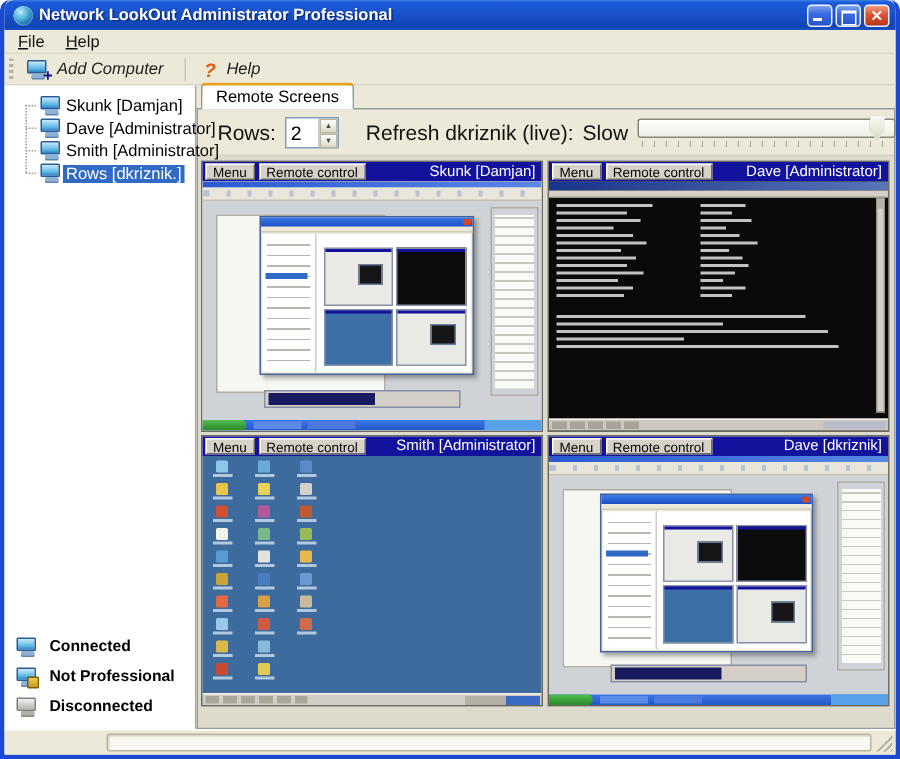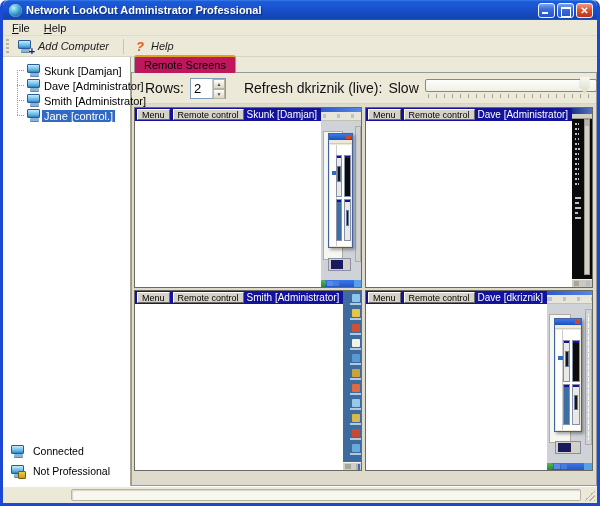--- a/index.html
+++ b/index.html
@@ -57,29 +57,29 @@
   
   .body { display:flex; height:429px; }
   .sidebar { width:128px; background:#fff; border-right:1px solid #a9a593; position:relative; }
   .tree { position:relative; padding-top:6px; }
   .tree::before { content:''; position:absolute; left:14px; top:13px; height:45px; border-left:1px dotted #9a9a9a; }
   .trow { position:relative; height:15px; display:flex; align-items:center; padding-left:23px; font-size:11px; color:#000; }
   .trow::before { content:''; position:absolute; left:14px; top:7px; width:7px; border-top:1px dotted #9a9a9a; }
   .trow .lbl { padding:0 2px; white-space:nowrap; }
   .trow.selected .lbl { background:#316ac5; color:#fff; }
 
-  .legend { position:absolute; left:7px; bottom:8px; display:flex; flex-direction:column; gap:6px; }
+  .legend { position:absolute; left:7px; bottom:8px; display:flex; flex-direction:column; gap:6px;font-weight:bold; }
   .lrow { display:flex; align-items:center; gap:7px; font-size:10.5px; color:#000; height:14px; }
 
   .main { flex:1; display:flex; flex-direction:column; background:#ece9d8; min-width:0; }
 
   
   .tabrow { height:16px; display:flex; align-items:flex-end; padding-left:3px; position:relative; }
   .tabrow::after { content:''; position:absolute; left:0; right:0; bottom:0; height:1px; background:#919b9c; }
-  .tab { position:relative; z-index:2; background:#be185d; border:1px solid #919b9c; border-bottom:none;
+  .tab { position:relative; z-index:2; background:#ffffff; border:1px solid #919b9c; border-bottom:none;
     border-radius:3px 3px 0 0; padding:2px 9px 2px 9px; font-size:11px; border-top:2px solid #e5a01a; }
 
   
   .tabpage { flex:1; border-left:1px solid #919b9c; border-right:1px solid #919b9c; border-bottom:1px solid #919b9c;
     background:#ece9d8; display:flex; flex-direction:column; min-height:0; }
   .controls { height:31px; display:flex; align-items:center; gap:6px; padding:0 4px; border-bottom:1px solid #d8d4c4; }
   .ct-grip { width:3px; height:22px; margin-right:3px;
     background:repeating-linear-gradient(180deg,#b8b4a4 0 2px,transparent 2px 4px); }
   .ct-label { font-size:14px; color:#111; white-space:nowrap; }
   .spin { display:flex; height:21px; border:1px solid #7f9db9; background:#fff; }
@@ -94,21 +94,21 @@
     background:repeating-linear-gradient(90deg,#a8a494 0 1px,transparent 1px 8px); }
   .sl-thumb { position:absolute; top:1px; width:10px; height:17px; transform:translateX(-50%);
     background:linear-gradient(180deg,#f8f8f2,#d8dcc4); clip-path:polygon(0 0,100% 0,100% 60%,50% 100%,0 60%);
     filter:drop-shadow(0 0 1px #6a7a42); }
   .btn-disabled { margin-left:4px; height:22px; padding:0 13px; font-size:11px; color:#a8a494;
     background:#f4f3ec; border:1px solid #bcb8a4; border-radius:3px; }
 
   
   .grid { flex:1; padding:3px 2px; display:grid; grid-template-columns:228px 228px; grid-auto-rows:181px;
     gap:2px 3px; align-content:start; background:#dedbcc; }
-  .panel { border:1px solid #6a6a62; background:#fff; display:flex; flex-direction:row; }
+  .panel { border:1px solid #6a6a62; background:#fff; display:flex; flex-direction:column; }
   .phead { height:13px; background:#12129c; display:flex; align-items:center; gap:3px; padding:0 2px; flex:none; }
   .pbtn { height:11px; line-height:10px; font-size:9px; padding:0 4px; color:#000; background:#d6d2c8;
     border:1px solid; border-color:#fff #6a6a6a #6a6a6a #fff; white-space:nowrap; }
   .pname { flex:1; text-align:right; color:#fff; font-size:10px; padding-right:2px; white-space:nowrap; overflow:hidden; }
   .screen { position:relative; flex:1; overflow:hidden; }
 
   
   .scr-rec { background:#cfd3d8; }
   .rd-titlebar { position:absolute; top:0; left:0; right:0; height:4px;
     background:linear-gradient(90deg,#2a5ad0,#5a86e4); }
@@ -242,35 +242,41 @@
         <div class="trow">
           <span class="pc">
               <span class="m"></span>
             </span>
           <span class="lbl">Smith [Administrator]</span>
         </div>
         <div class="trow selected">
           <span class="pc">
               <span class="m"></span>
             </span>
-          <span class="lbl">Jane [control.]</span>
+          <span class="lbl">Rows [dkriznik.]</span>
         </div>
       </div>
       <div class="legend">
         <div class="lrow">
           <span class="pc">
               <span class="m"></span>
             </span>
           <span>Connected</span>
         </div>
         <div class="lrow">
           <span class="pc lock">
               <span class="m"></span>
             </span>
           <span>Not Professional</span>
+        </div>
+        <div class="lrow">
+          <span class="pc gray">
+              <span class="m"></span>
+            </span>
+          <span>Disconnected</span>
         </div>
       </div>
     </div>
 
     <div class="main">
       <div class="tabrow">
         <div class="tab">Remote Screens</div>
       </div>
       <div class="tabpage">
 

